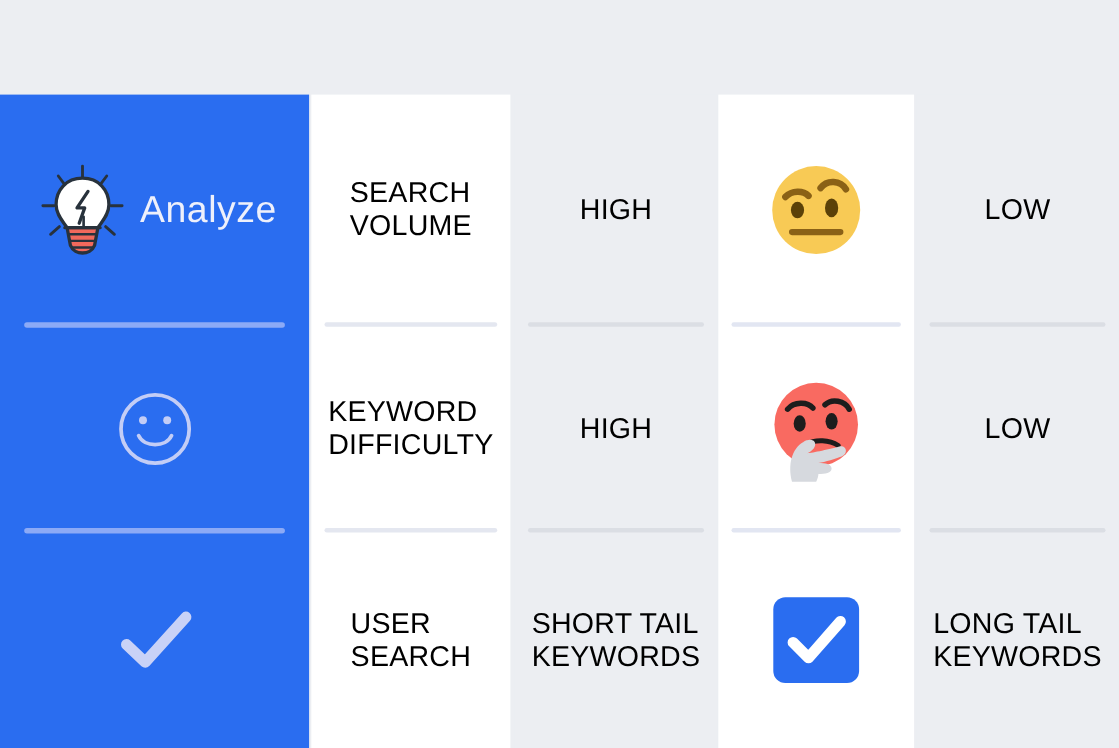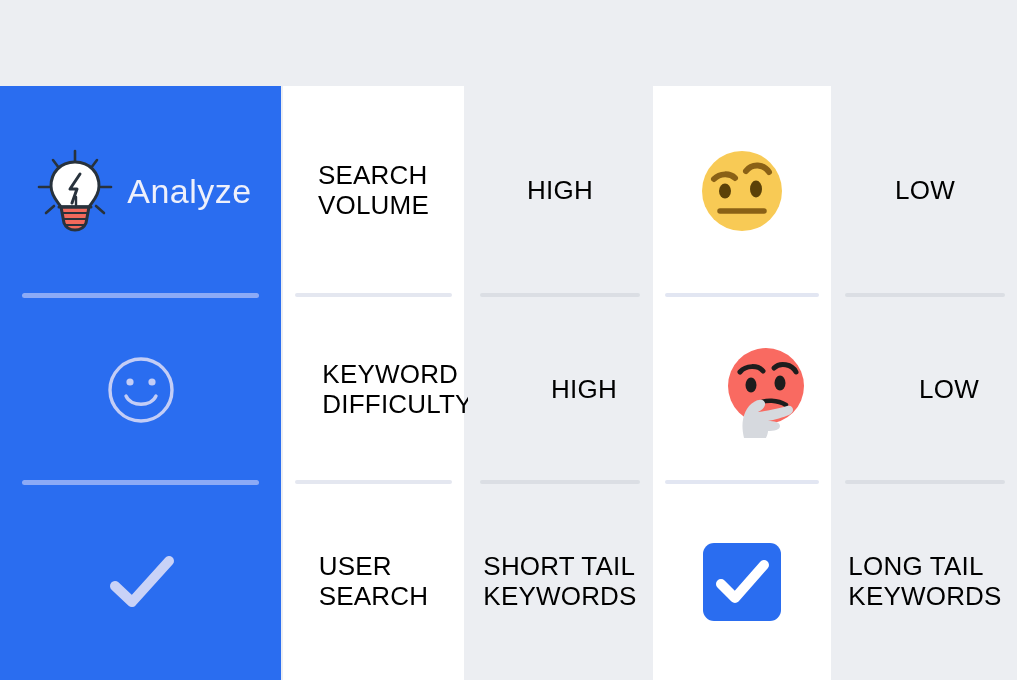--- a/index.html
+++ b/index.html
@@ -123,21 +123,21 @@
     position: absolute;
     left: 0;
     width: 100%;
     display: flex;
     align-items: center;
     justify-content: center;
     box-sizing: border-box;
     padding: 0 8px;
   }
   .cell-0 { top: 0;     height: 210px; }
-  .cell-1 { top: 210px; height: 187px; margin-left: 24px; }
+  .cell-1 { top: 210px; height: 187px; }
   .cell-2 { top: 397px; height: 197px; }
 
   .cell-text {
     color: #000000;
     font-size: 26px;
     line-height: 1.15;
     text-align: left;
     font-weight: 400;
     letter-spacing: 0.2px;
   }

